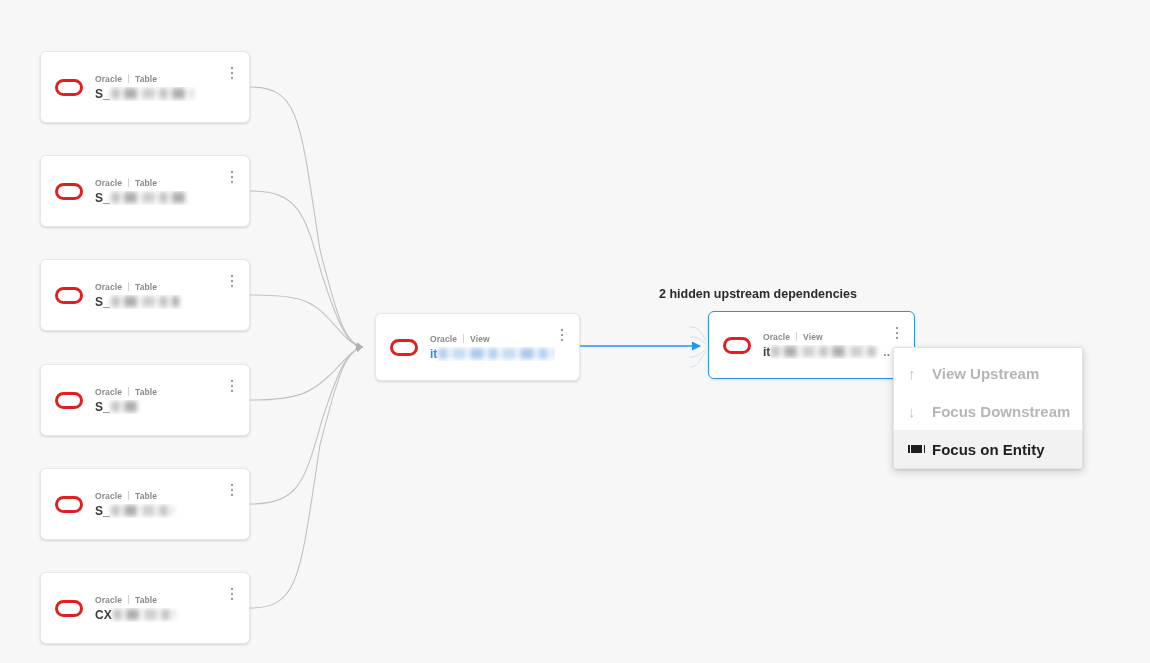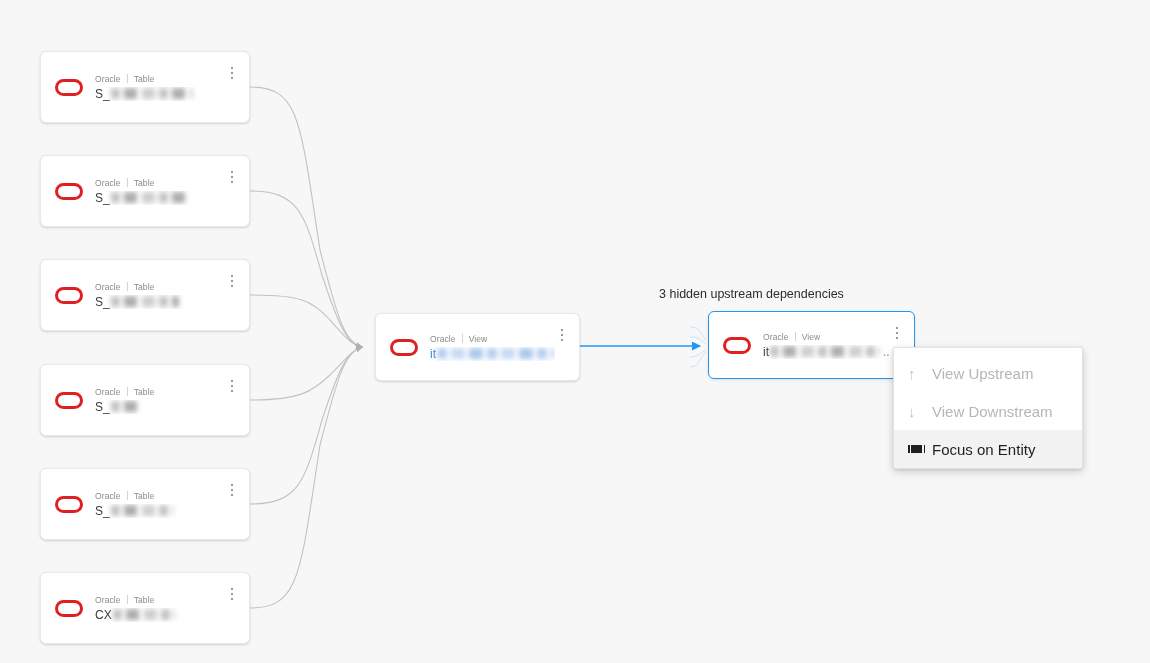--- a/index.html
+++ b/index.html
@@ -8,20 +8,21 @@
     height: 663px;
     overflow: hidden;
     background: #f7f7f7;
     font-family: "Liberation Sans", sans-serif;
   }
   #canvas {
     position: relative;
     width: 1150px;
     height: 579px;
     background: #f7f7f7;
+    font-weight: bold;
   }
 
   
   #edges {
     position: absolute;
     inset: 0;
     width: 1150px;
     height: 663px;
     pointer-events: none;
   }
@@ -366,21 +367,21 @@
         <span class="redact blue" style="width:120px;"></span>
       </div>
     </div>
     <div class="kebab">
         <i></i>
         <i></i>
         <i></i>
       </div>
   </div>
 
-  <div id="hidden-label" style="left:659px; top:287px;">3 hidden upstream dependencies</div>
+  <div id="hidden-label" style="left:659px; top:287px;">2 hidden upstream dependencies</div>
 
   <div class="node selected" style="left:708px; top:311px; width:207px; height:68px;">
     <div class="oracle-logo"></div>
     <div class="node-body">
       <div class="meta-row">
         <span>Oracle</span>
         <span class="meta-sep"></span>
         <span>View</span>
       </div>
       <div class="title-row">
@@ -396,21 +397,21 @@
       </div>
   </div>
 
   <div id="context-menu" style="left:893px; top:347px; width:190px;">
     <div class="menu-item disabled">
       <span class="menu-icon">↑</span>
       <span>View Upstream</span>
     </div>
     <div class="menu-item disabled">
       <span class="menu-icon">↓</span>
-      <span>View Downstream</span>
+      <span>Focus Downstream</span>
     </div>
     <div class="menu-item active">
       <span class="menu-icon">
         <span class="focus-glyph">
           <span class="bar"></span>
             <span class="box"></span>
             <span class="bar"></span>
         </span>
       </span>
       <span>Focus on Entity</span>

